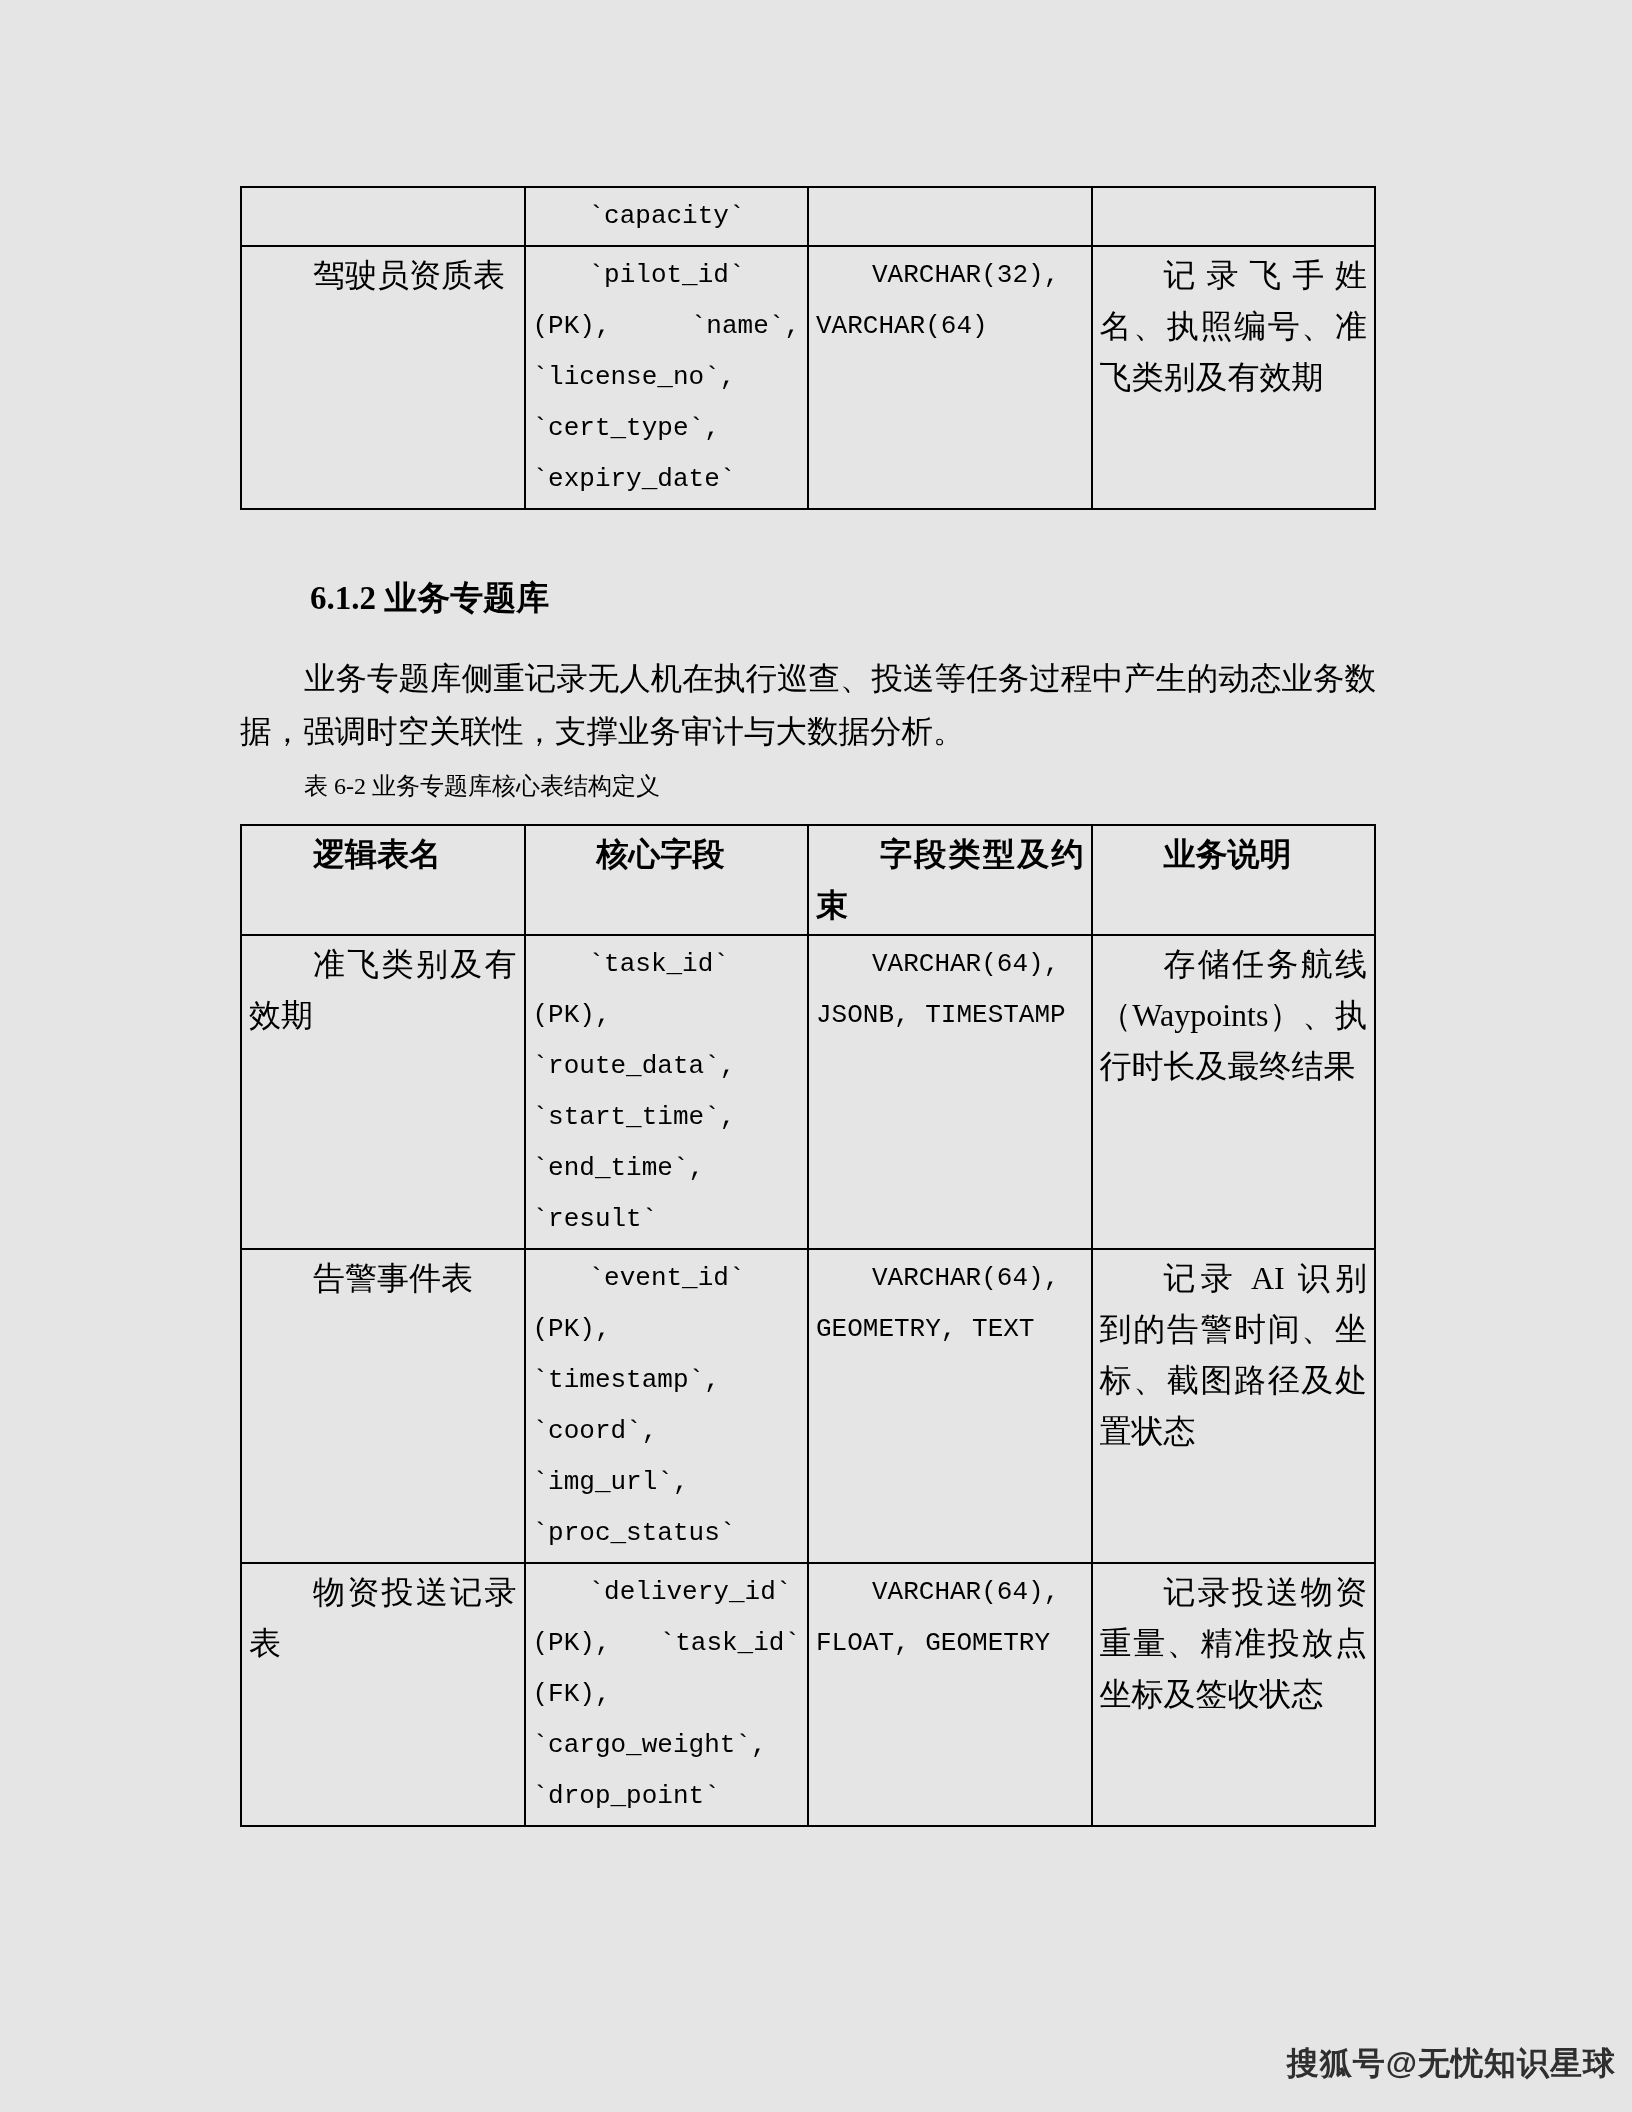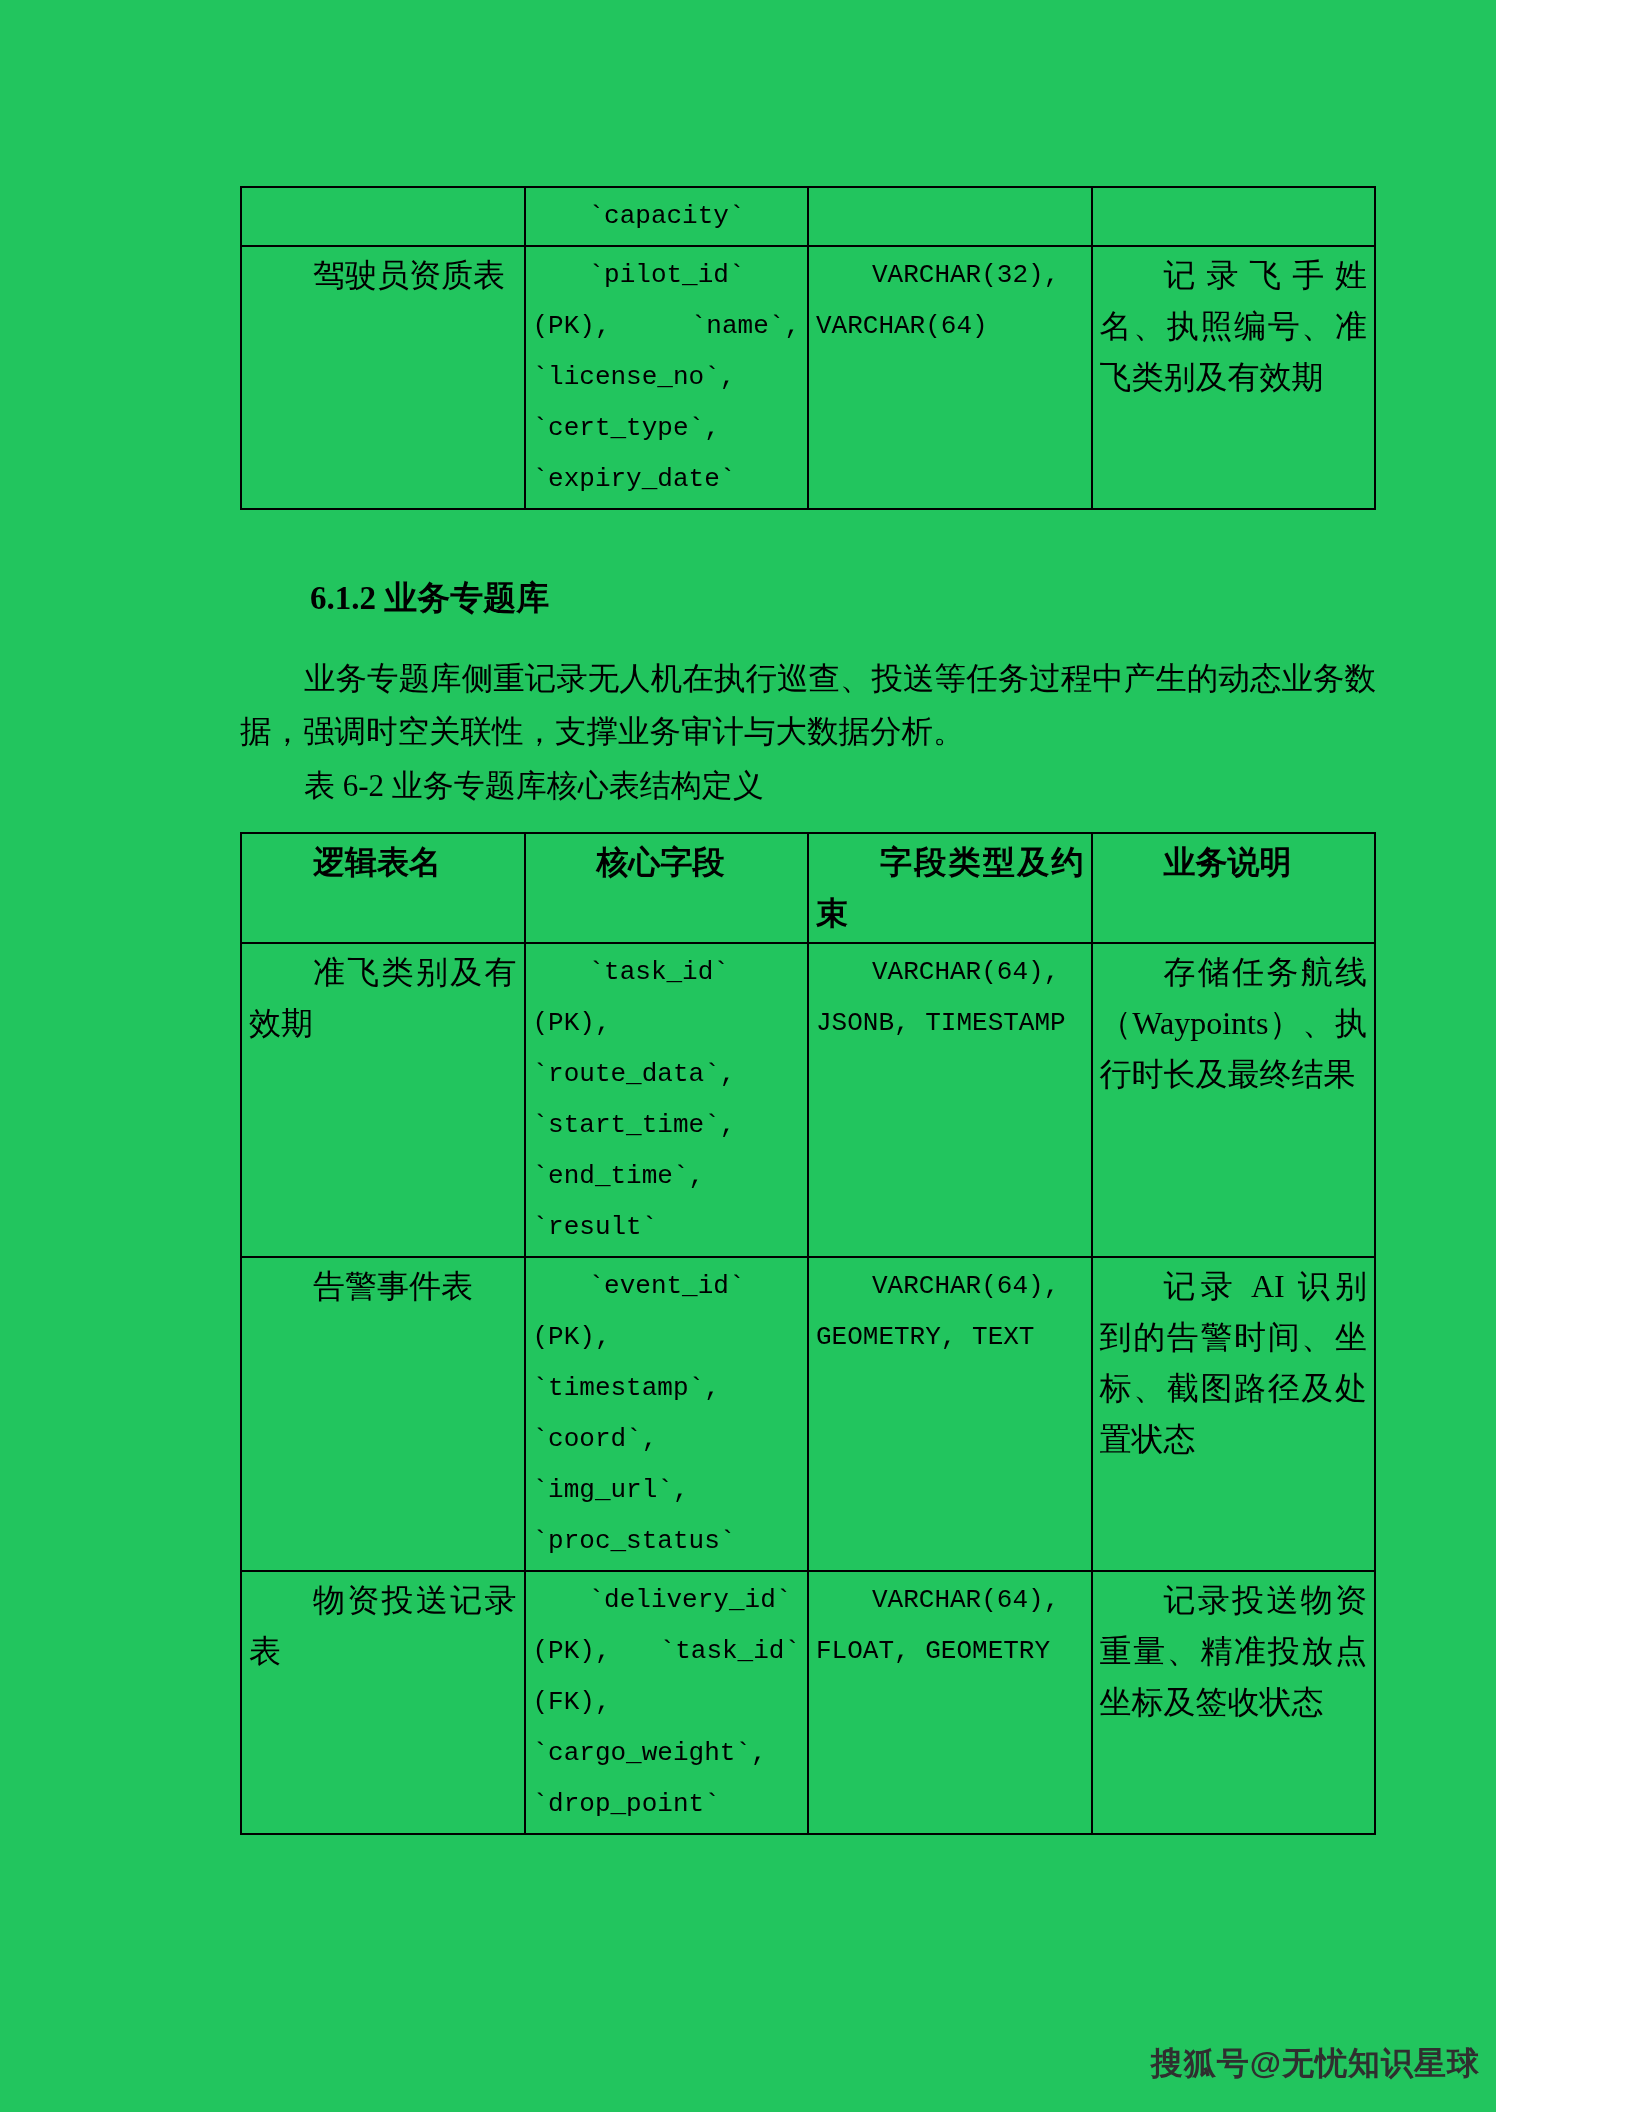--- a/index.html
+++ b/index.html
@@ -1,20 +1,20 @@
 <!DOCTYPE html>
 <html><head>
 <meta charset="utf-8">
 <style>
   html, body { margin: 0; padding: 0; background: #ffffff; }
   .page {
     position: relative;
-    width: 1496px;
+    width: 1632px;
     height: 2112px;
-    background: #22c55e;
+    background: #e5e5e5;
     font-family: "Liberation Serif", "DejaVu Serif", serif;
     color: #000000;
     overflow: hidden;
   }
   .content {
     position: absolute;
     left: 240px;
     top: 186px;
     width: 1136px;
   }
@@ -57,22 +57,22 @@
   }
   .para {
     margin: 30px 0 0 0;
     font-size: 31.5px;
     line-height: 53px;
     text-indent: 64px;
     text-align: justify;
     line-break: strict;
   }
   .caption {
-    margin: 2px 0 20px 64px;
-    font-size: 31px;
+    margin: 2px 0 12px 64px;
+    font-size: 24px;
     line-height: 52px;
   }
   .watermark {
     position: absolute;
     right: 16px;
     bottom: 26px;
     font-size: 32px;
     font-weight: 600;
     letter-spacing: 1px;
     color: #2f2f2f;

